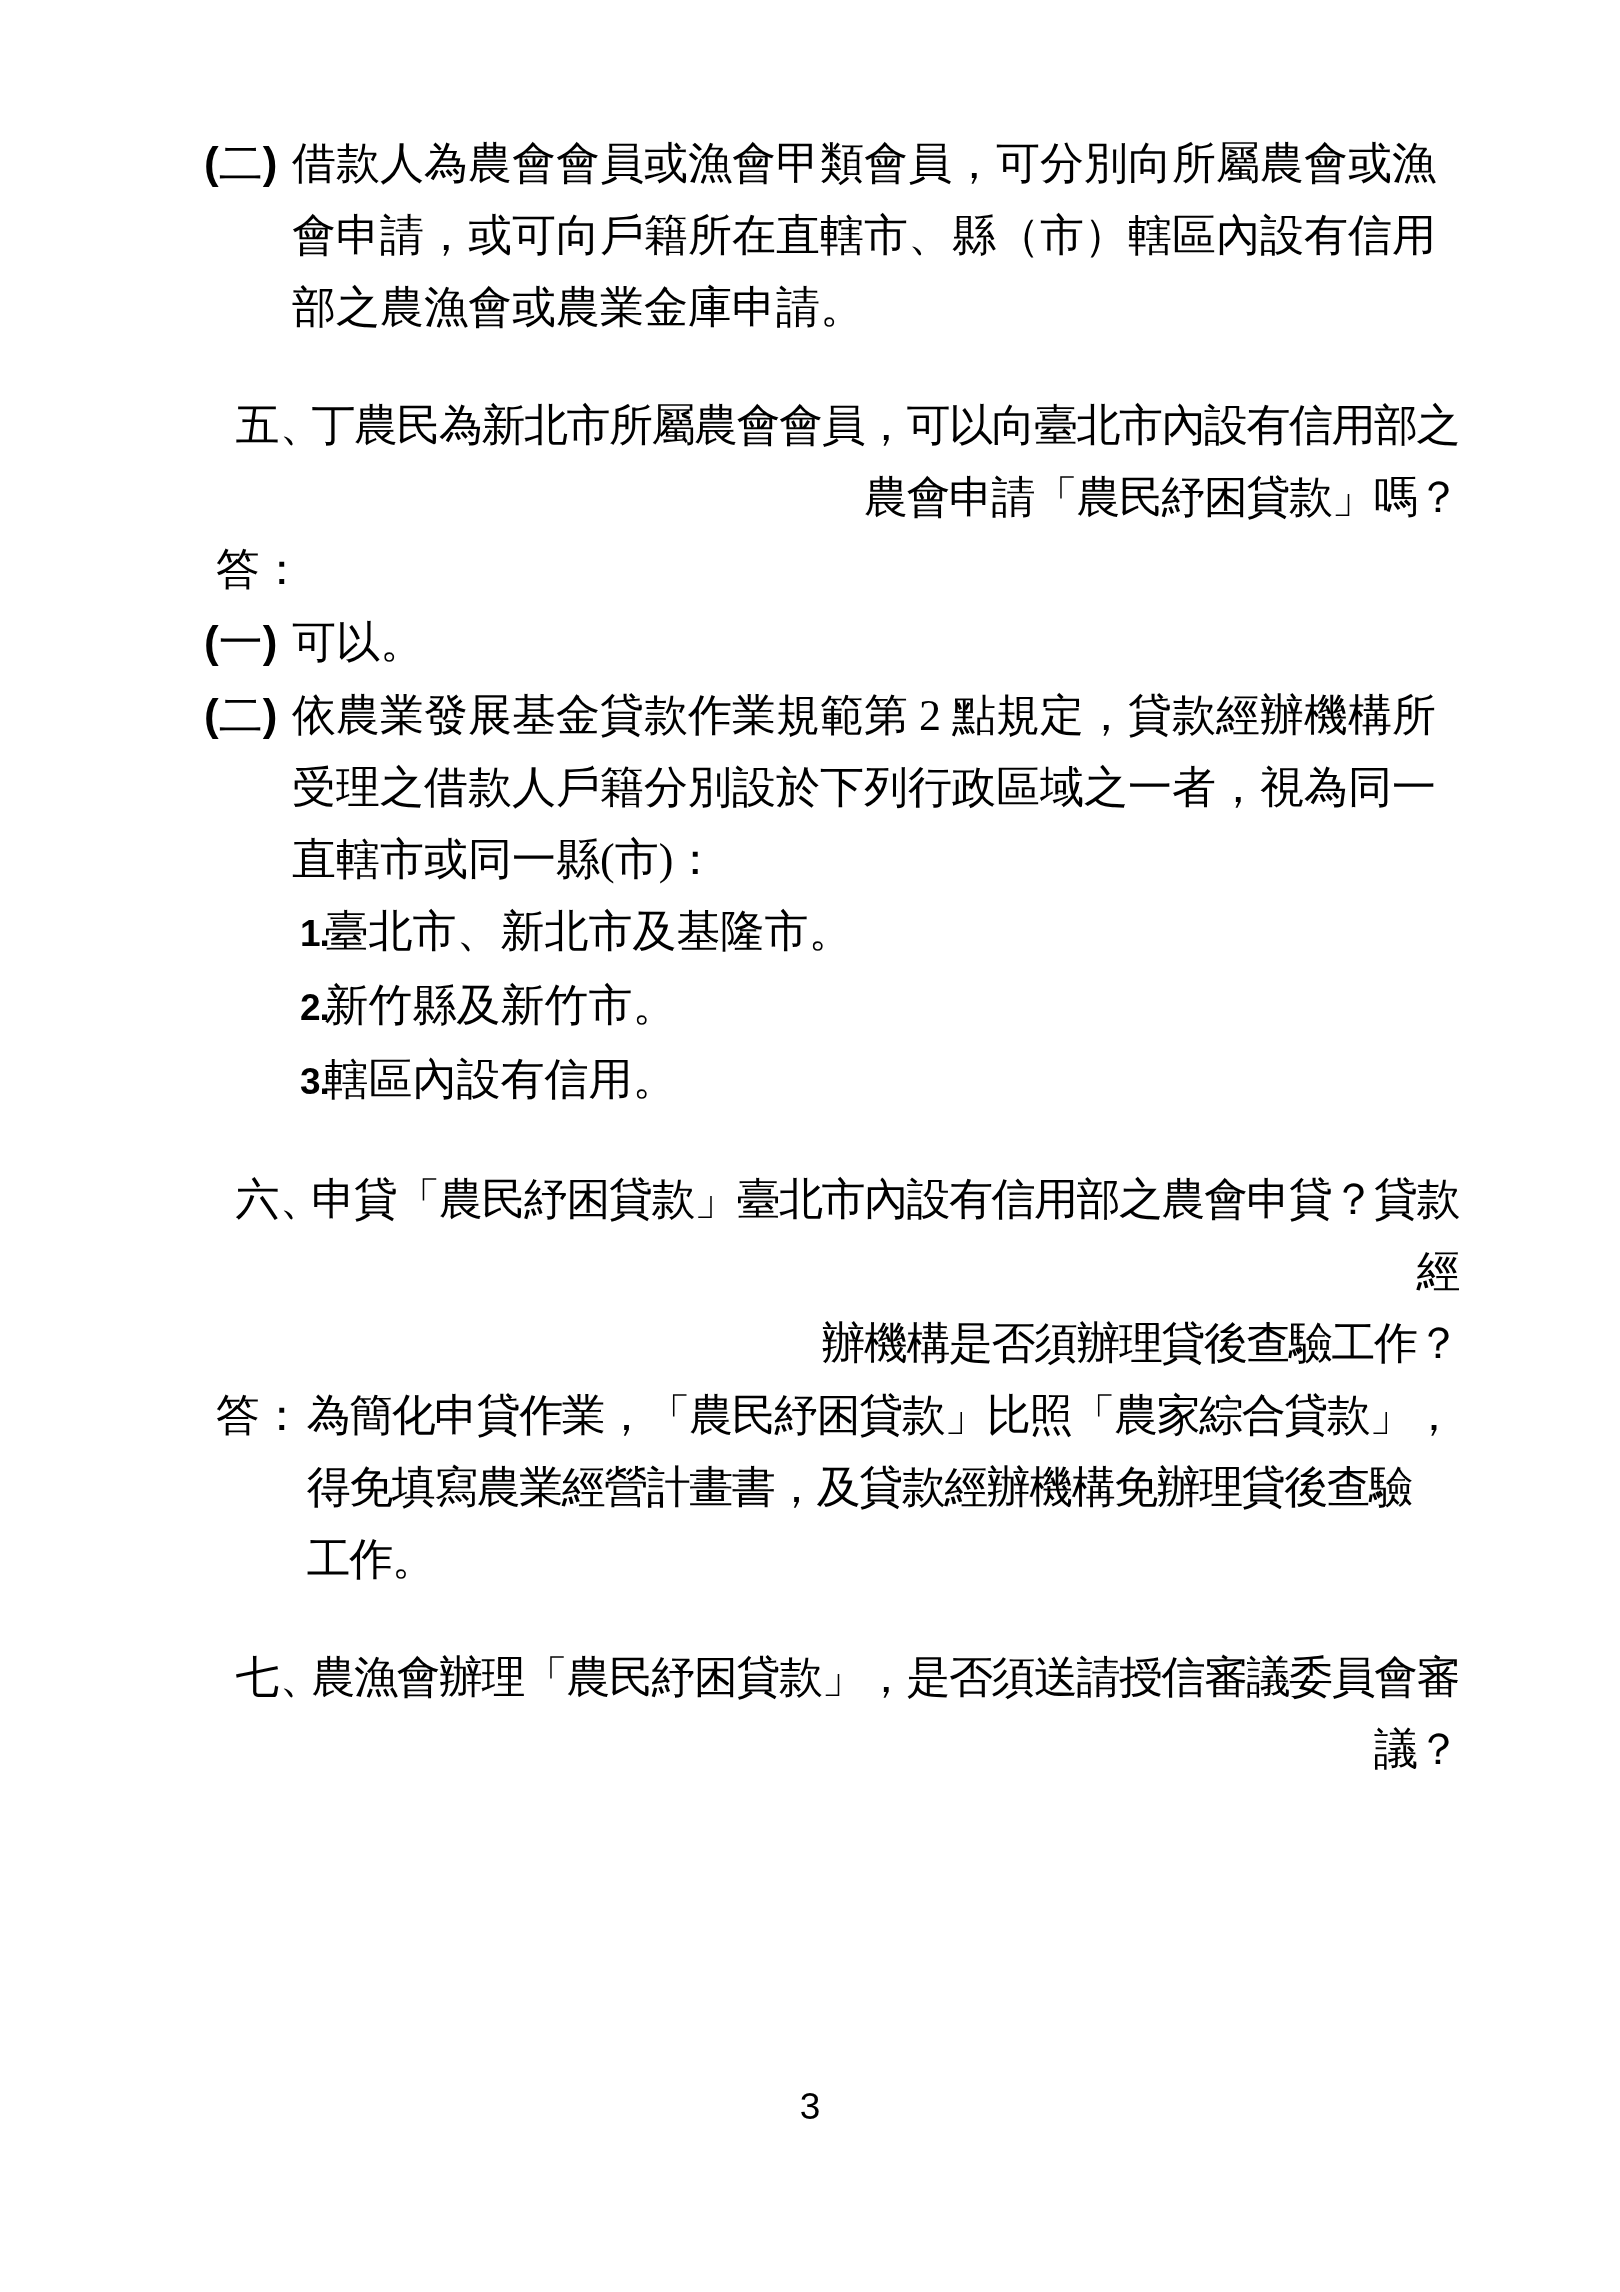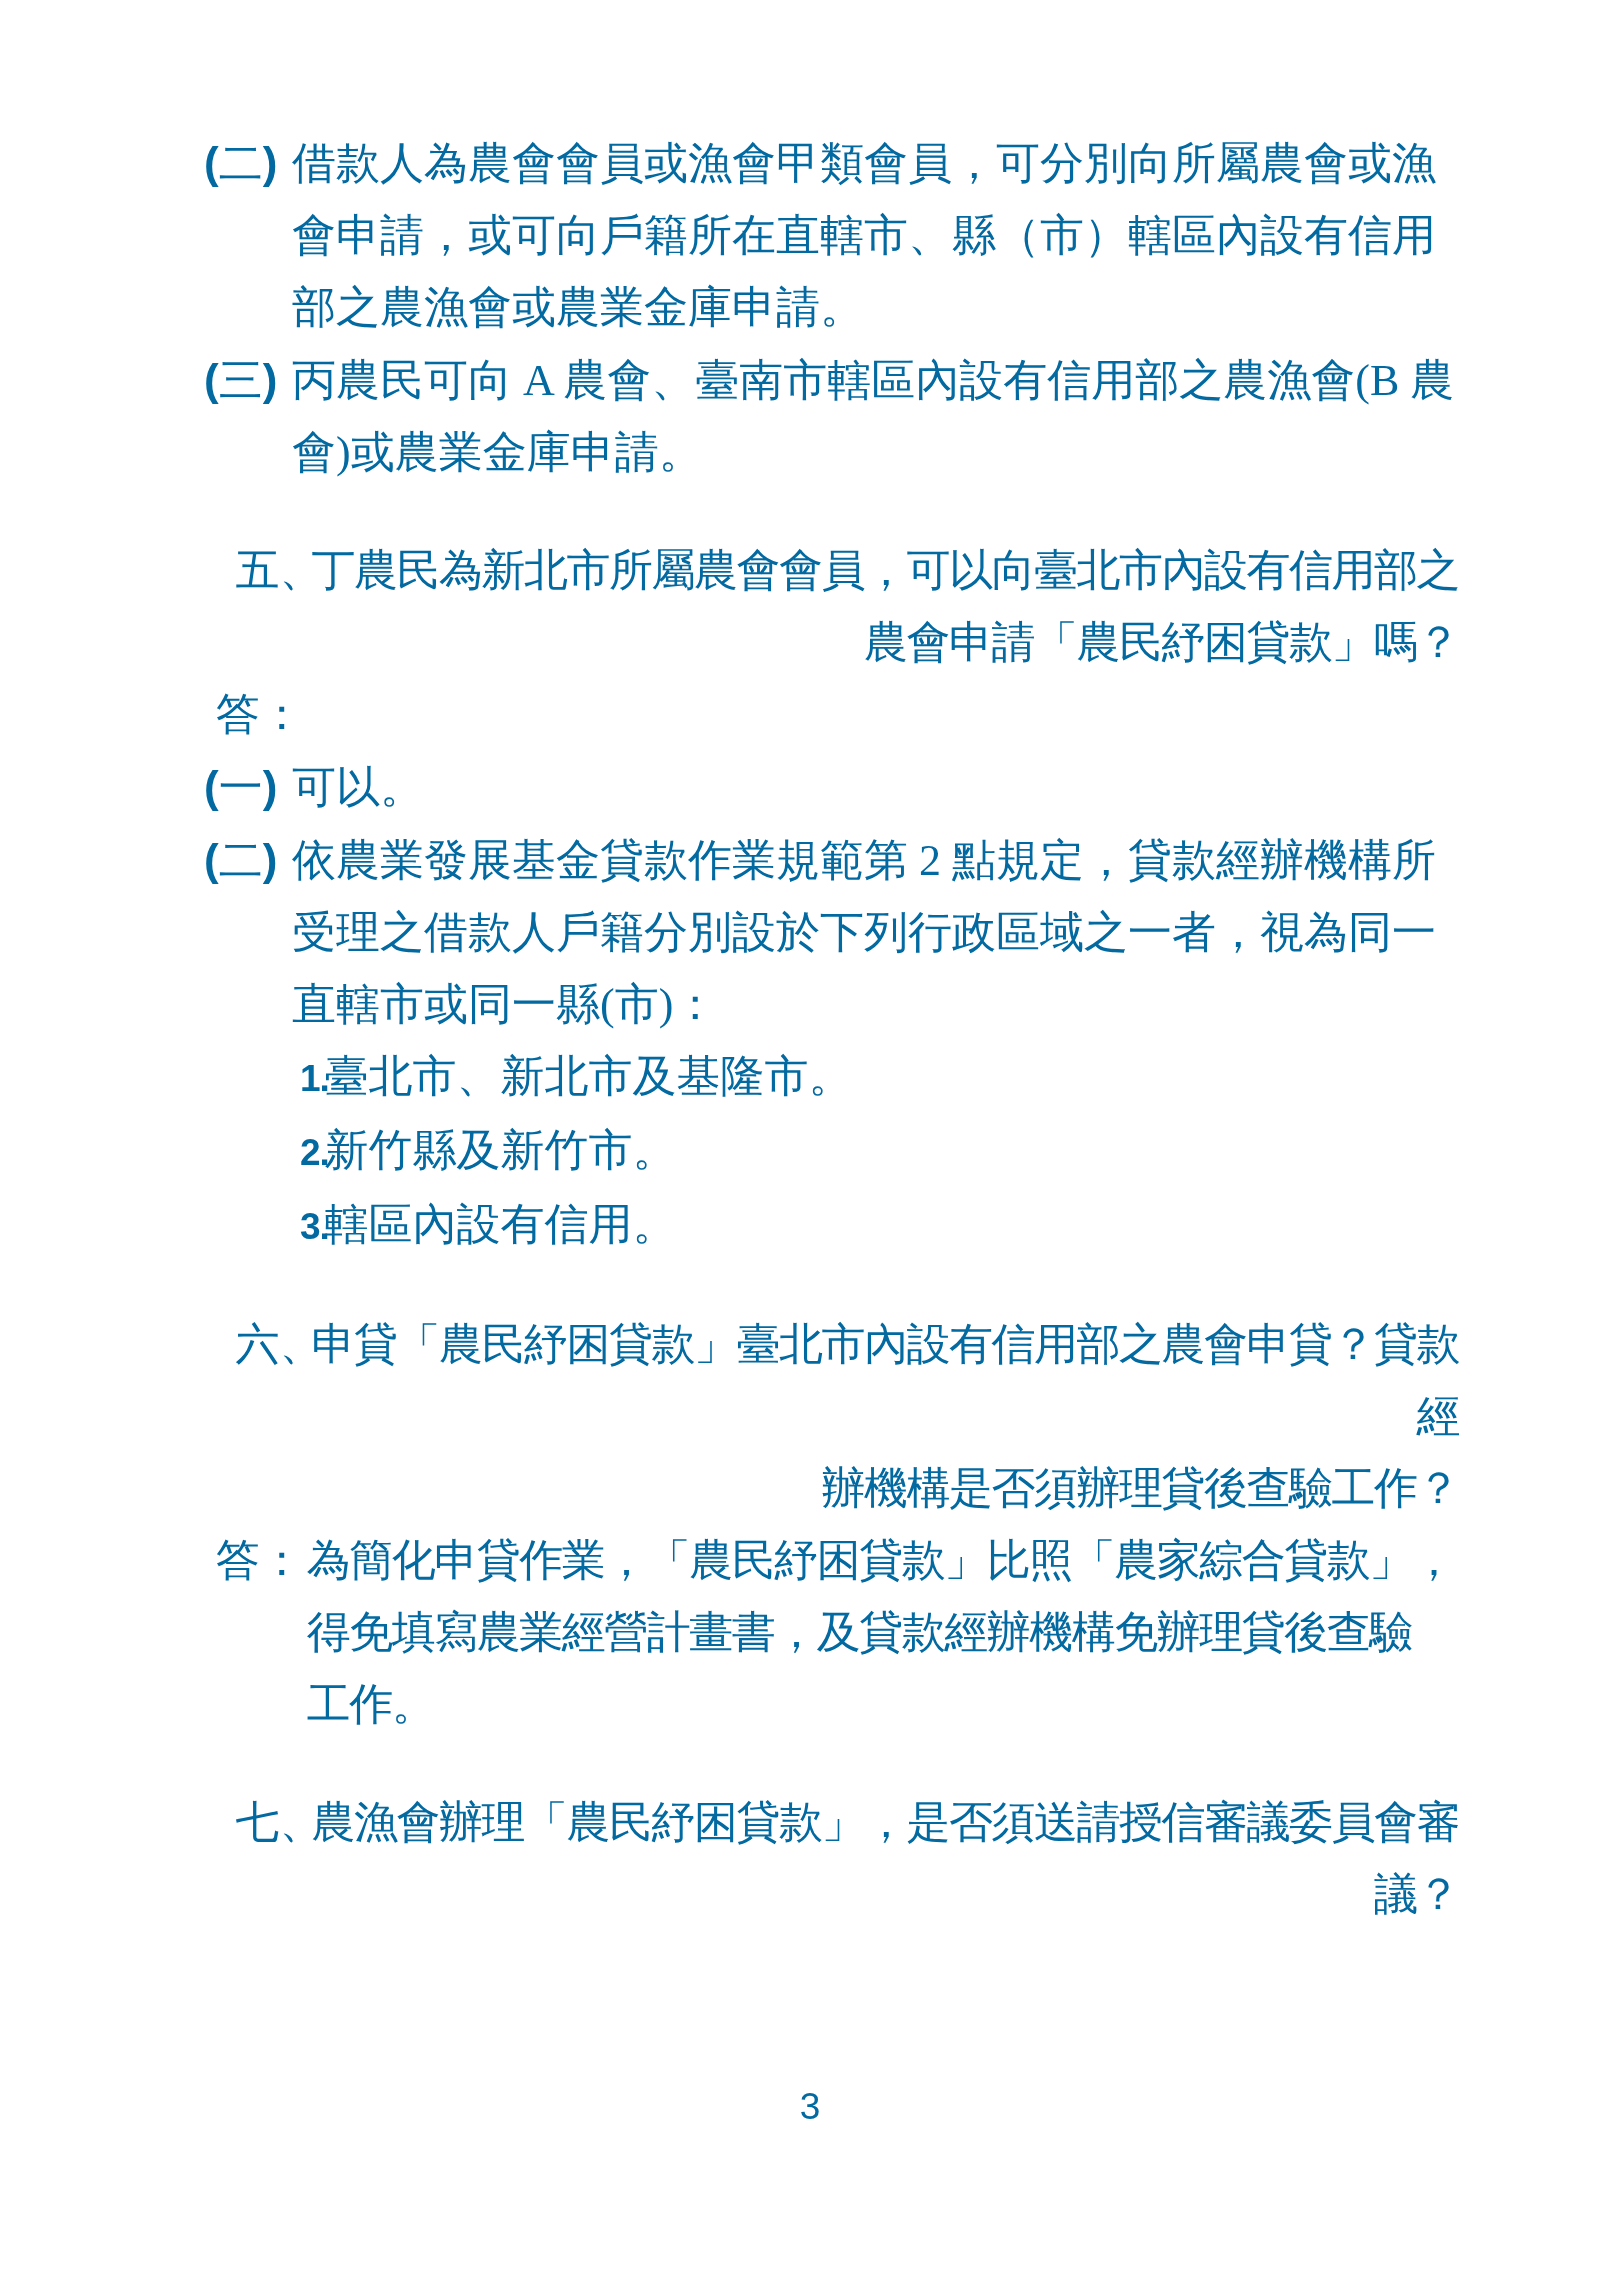--- a/index.html
+++ b/index.html
@@ -1,21 +1,21 @@
 <!DOCTYPE html>
 <html lang="zh-Hant"><head>
 <meta charset="utf-8">
 <style>
   html, body { margin: 0; padding: 0; background: #ffffff; }
   .page {
     position: relative;
     width: 1620px;
     height: 2293px;
     background: #ffffff;
-    color: #0369a1;
+    color: #000000;
     font-family: "Liberation Serif", "DejaVu Serif", serif;
     overflow: hidden;
   }
   .doc {
     position: absolute;
     left: 204px;
     top: 127px;
     width: 1255px;
     font-size: 44px;
     line-height: 72px;
@@ -69,22 +69,20 @@
 </head>
 <body>
 
 <div class="page">
   <div class="doc">
 
     <div class="blk b-paren"><span class="lbl"><span class="pb">(</span><span>二</span><span class="pb">)</span></span><span class="txt">借款人為農會會員或漁會甲類會員，可分別向所屬農會或漁
 會申請，或可向戶籍所在直轄市、縣（市）轄區內設有信用
 部之農漁會或農業金庫申請。</span></div>
 
-    <div class="blk b-paren"><span class="lbl"><span class="pb">(</span><span>三</span><span class="pb">)</span></span><span class="txt">丙農民可向 A 農會、臺南市轄區內設有信用部之農漁會(B 農
-會)或農業金庫申請。</span></div>
 
     <div class="blk b-question gap"><span class="lbl">五、</span><span class="txt">丁農民為新北市所屬農會會員，可以向臺北市內設有信用部之
 農會申請「農民紓困貸款」嗎？</span></div>
 
     <div class="blk b-answer"><span class="lbl">答：</span><span class="txt"></span></div>
 
     <div class="blk b-paren"><span class="lbl"><span class="pb">(</span><span>一</span><span class="pb">)</span></span><span class="txt">可以。</span></div>
 
     <div class="blk b-paren"><span class="lbl"><span class="pb">(</span><span>二</span><span class="pb">)</span></span><span class="txt">依農業發展基金貸款作業規範第 2 點規定，貸款經辦機構所
 受理之借款人戶籍分別設於下列行政區域之一者，視為同一

